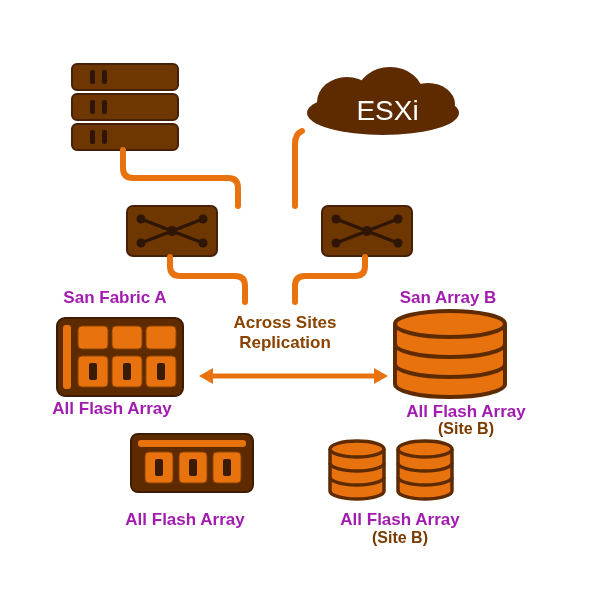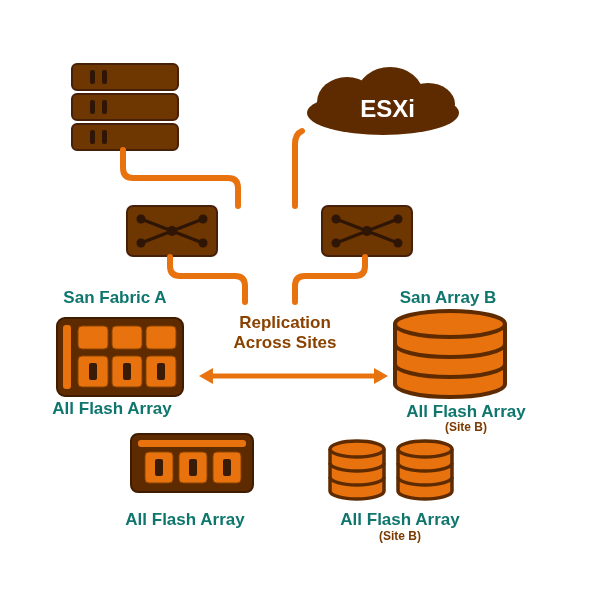--- a/index.html
+++ b/index.html
@@ -1,23 +1,23 @@
 <!DOCTYPE html>
 <html><head>
 <meta charset="utf-8">
 <style>
   html,body{margin:0;padding:0;}
   body{font-family:"Liberation Sans",sans-serif;background:#ffffff;}
   #canvas{position:relative;width:600px;height:600px;background:#ffffff;overflow:hidden;}
   #diagram-svg{position:absolute;left:0;top:0;}
   .lbl{position:absolute;font-weight:bold;text-align:center;white-space:nowrap;}
-  .lbl-orange{color:#0f766e;font-size:17px;text-align:center;}
+  .lbl-orange{color:#a21caf;font-size:17px;text-align:center;}
   .lbl-brown{color:#8A4200;font-size:17px;line-height:20px;}
-  .lbl-sub{color:#7A3A00;font-size:12px;}
-  .lbl-esxi{color:#ffffff;font-size:24px;font-weight:700;}
+  .lbl-sub{color:#7A3A00;font-size:16px;}
+  .lbl-esxi{color:#ffffff;font-size:28px;font-weight:400;}
 </style>
 </head>
 <body>
 
 <div id="canvas">
 
   <svg id="diagram-svg" width="600" height="600" viewBox="0 0 600 600">
 
     <g>
       <rect x="72" y="64" width="106" height="26" rx="5" fill="#6E3600" stroke="#47200A" stroke-width="2"></rect>
@@ -114,22 +114,22 @@
     </g>
   </svg>
 
   <div class="lbl lbl-esxi" style="left:345px;top:95px;width:85px;">ESXi</div>
 
   <div class="lbl lbl-orange" style="left:45px;top:288px;width:140px;">San Fabric A</div>
 
   <div class="lbl lbl-orange" style="left:378px;top:288px;width:140px;">San Array B</div>
 
   <div class="lbl lbl-brown" style="left:215px;top:313px;width:140px;">
+    <div>Across Sites</div>
     <div>Replication</div>
-    <div>Across Sites</div>
   </div>
 
   <div class="lbl lbl-orange" style="left:42px;top:399px;width:140px;">All Flash Array</div>
 
   <div class="lbl lbl-orange" style="left:396px;top:402px;width:140px;">All Flash Array</div>
   <div class="lbl lbl-sub" style="left:396px;top:420px;width:140px;">(Site B)</div>
 
   <div class="lbl lbl-orange" style="left:115px;top:510px;width:140px;">All Flash Array</div>
 
   <div class="lbl lbl-orange" style="left:330px;top:510px;width:140px;">All Flash Array</div>

